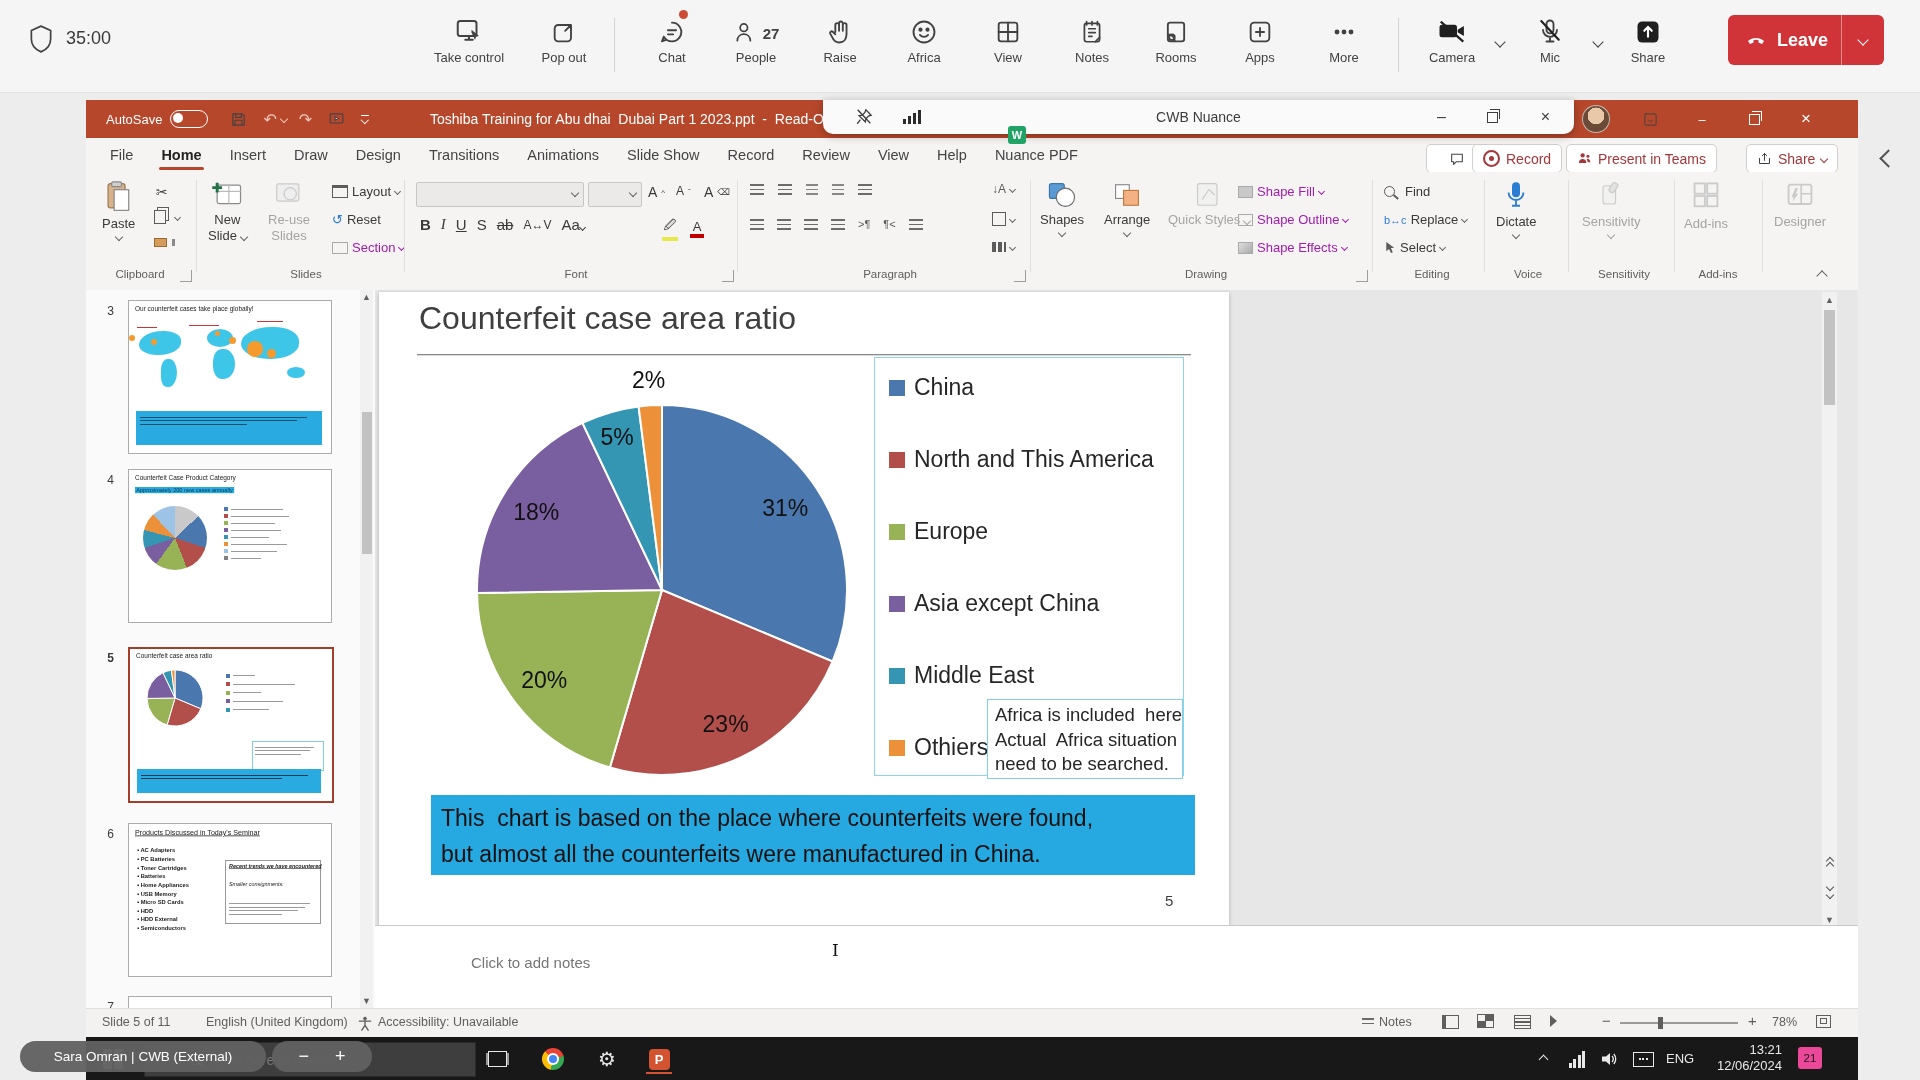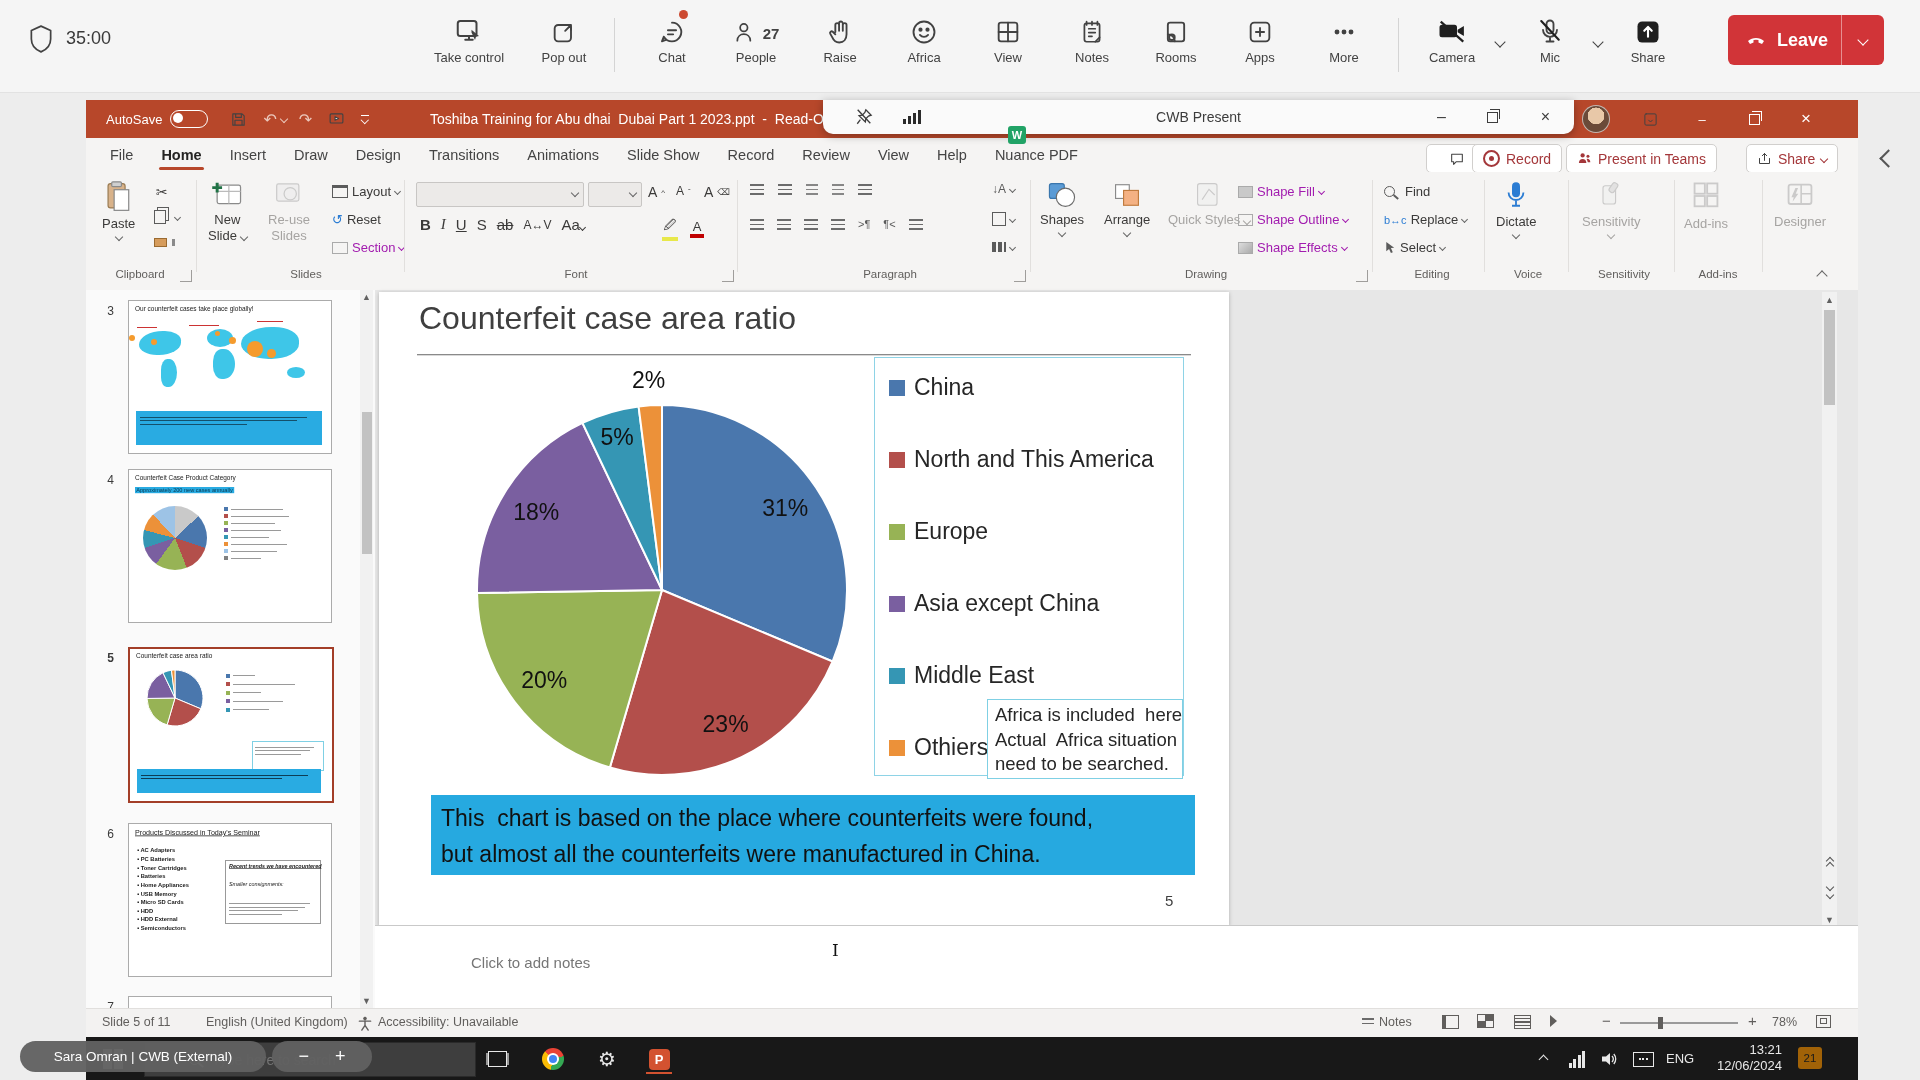--- a/index.html
+++ b/index.html
@@ -862,39 +862,39 @@
           <span style="width:2px;height:2px;background:#E8E8E8"></span>
           <span style="width:2px;height:2px;background:#E8E8E8"></span>
           <span style="width:2px;height:2px;background:#E8E8E8"></span>
         </span>
       </div>
     <div class="abs" style="left:1580px;top:14px;font-size:13px">ENG</div>
     <div class="abs" style="left:1618px;top:5px;width:78px;text-align:right;font-size:13px;line-height:16px">
       <div>13:21</div>
       <div>12/06/2024</div>
     </div>
-    <div class="abs" style="left:1712px;top:10px;width:24px;height:22px;background:#a16207;border-radius:3px;color:#1a1a1a;font-size:11.5px;display:flex;align-items:center;justify-content:center">
+    <div class="abs" style="left:1712px;top:10px;width:24px;height:22px;background:#ec4899;border-radius:3px;color:#1a1a1a;font-size:11.5px;display:flex;align-items:center;justify-content:center">
         <span>21</span>
       </div>
   </div>
 </div>
 
 <div id="cwb-bar">
   <svg style="margin-left:32px" width="18" height="18" viewBox="0 0 20 20">
       <path d="M12 2 l6 6 -3 1 -3 3 -.5 3.5 -7-7 L8 8 l3-3 Z" fill="none" stroke="#3c3c3c" stroke-width="1.4"></path>
       <line x1="3" y1="2" x2="17" y2="17" stroke="#3c3c3c" stroke-width="1.5"></line>
       <line x1="6" y1="13" x2="2.5" y2="17.5" stroke="#3c3c3c" stroke-width="1.4"></line>
     </svg>
   <span style="margin-left:30px;display:inline-flex;align-items:flex-end;gap:2px">
       <span style="width:3px;height:5px;background:#2b2b2b"></span>
       <span style="width:3px;height:8px;background:#2b2b2b"></span>
       <span style="width:3px;height:11px;background:#2b2b2b"></span>
       <span style="width:3px;height:14px;background:#2b2b2b"></span>
     </span>
-  <span style="position:absolute;left:0;right:0;text-align:center;pointer-events:none">CWB Present</span>
+  <span style="position:absolute;left:0;right:0;text-align:center;pointer-events:none">CWB Nuance</span>
   <span style="position:absolute;right:128px;font-size:16px">–</span>
   <span class="restore-ic" style="position:absolute;right:76px;color:#3c3c3c"></span>
   <span style="position:absolute;right:24px;font-size:16px">×</span>
 </div>
 
 <div style="position:absolute;left:1008px;top:126px;width:18px;height:18px;border-radius:3px;background:#21A366;color:#fff;font-size:11px;font-weight:bold;display:flex;align-items:center;justify-content:center;z-index:75">W</div>
 
 <div style="position:absolute;left:832px;top:940px;z-index:80;font-family:'DejaVu Serif',serif;font-size:17px;color:#111">I</div>
 
 </body></html>

